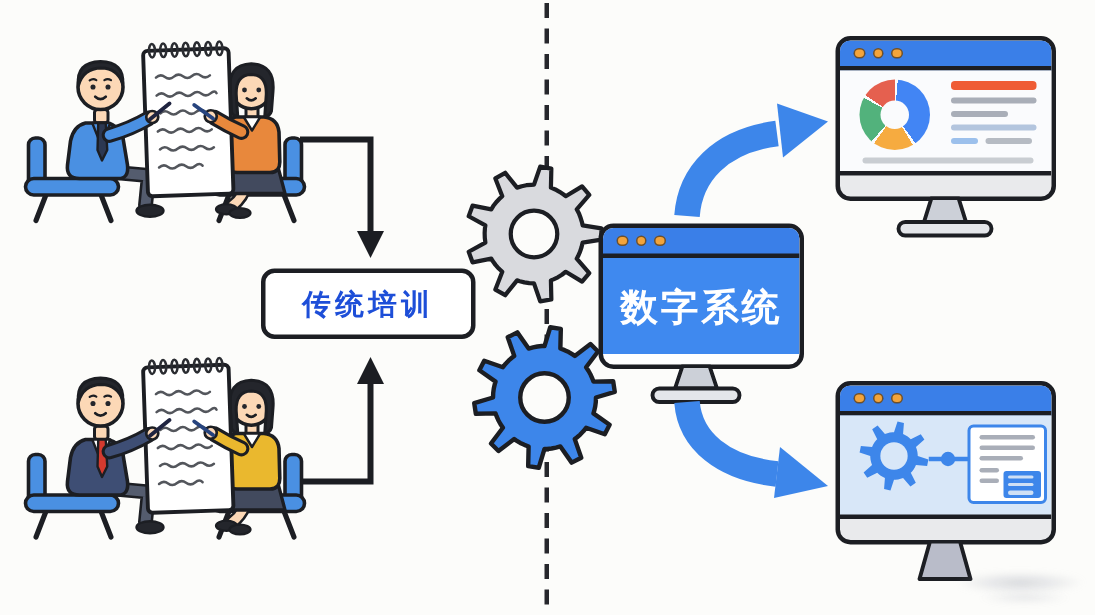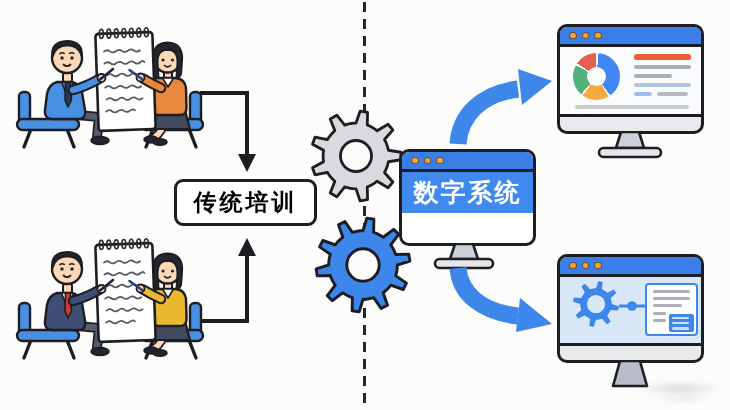--- a/index.html
+++ b/index.html
@@ -14,21 +14,21 @@
   .scene{position:absolute;width:190px;height:132px;margin:0;}
   .scene svg{display:block;}
 
   
   .flow-arrow{position:absolute;}
   .flow-box{
     position:absolute;left:174px;top:179px;width:143px;height:47px;
     box-sizing:border-box;background:#ffffff;border:3.5px solid var(--outline,#1c1e23);
     border-radius:9px;display:flex;align-items:center;justify-content:center;
   }
-  .flow-box span{font-size:23px;font-weight:bold;color:#000000;letter-spacing:3px;white-space:nowrap;}
+  .flow-box span{font-size:19px;font-weight:bold;color:#1d4ed8;letter-spacing:3px;white-space:nowrap;}
 
   
   .divider{position:absolute;left:360px;top:0;}
   .gear{position:absolute;}
   .gear-gray .g-body{fill:var(--gear-gray);stroke:var(--outline);stroke-width:3;stroke-linejoin:round;}
   .gear-gray .g-hole{fill:var(--bg);stroke:var(--outline);stroke-width:3;}
   .gear-blue .g-body{fill:var(--blue);stroke:var(--outline);stroke-width:3;stroke-linejoin:round;}
   .gear-blue .g-hole{fill:var(--bg);stroke:var(--outline);stroke-width:3;}
   .gear-small .g-body{fill:var(--blue);stroke:none;}
   .gear-small .g-hole{fill:var(--screen-lightblue);stroke:none;}
@@ -39,21 +39,21 @@
     border-radius:10px;overflow:hidden;background:var(--bezel-gray);
   }
   .titlebar{
     height:20px;box-sizing:border-box;border-bottom:3px solid var(--outline);
     background:var(--titlebar-blue);display:flex;align-items:center;padding-left:9px;
   }
   .dots{display:flex;gap:5px;}
   .dot{width:7.5px;height:7.5px;border-radius:50%;background:var(--dot-orange);
        border:1.3px solid rgba(25,26,34,.6);box-sizing:border-box;}
   .screen{box-sizing:border-box;border-bottom:3px solid var(--outline);position:relative;}
-  .screen-digital{height:41px;background:var(--screen-blue);display:flex;align-items:center;justify-content:center;border-bottom:none;}
+  .screen-digital{height:64px;background:var(--screen-blue);display:flex;align-items:center;justify-content:center;border-bottom:none;}
   .monitor-digital{background:#ffffff;}
   .digital-label{color:#fff;font-size:25px;font-weight:bold;letter-spacing:2px;white-space:nowrap;}
   .screen-report{height:70px;background:#fafbfd;}
   .screen-process{height:69px;background:var(--screen-lightblue);}
 
   
   .donut{position:absolute;left:13px;top:6px;width:47px;height:47px;border-radius:50%;}
   .donut::after{content:"";position:absolute;left:50%;top:50%;width:19px;height:19px;
     margin:-9.5px 0 0 -9.5px;border-radius:50%;background:#fafbfd;}
 

